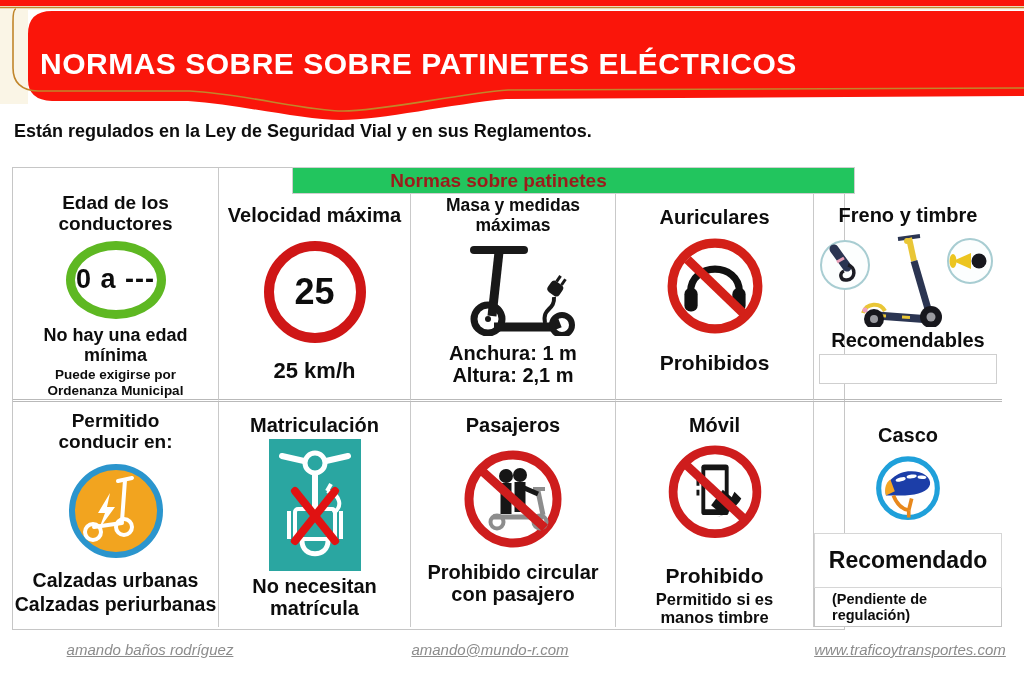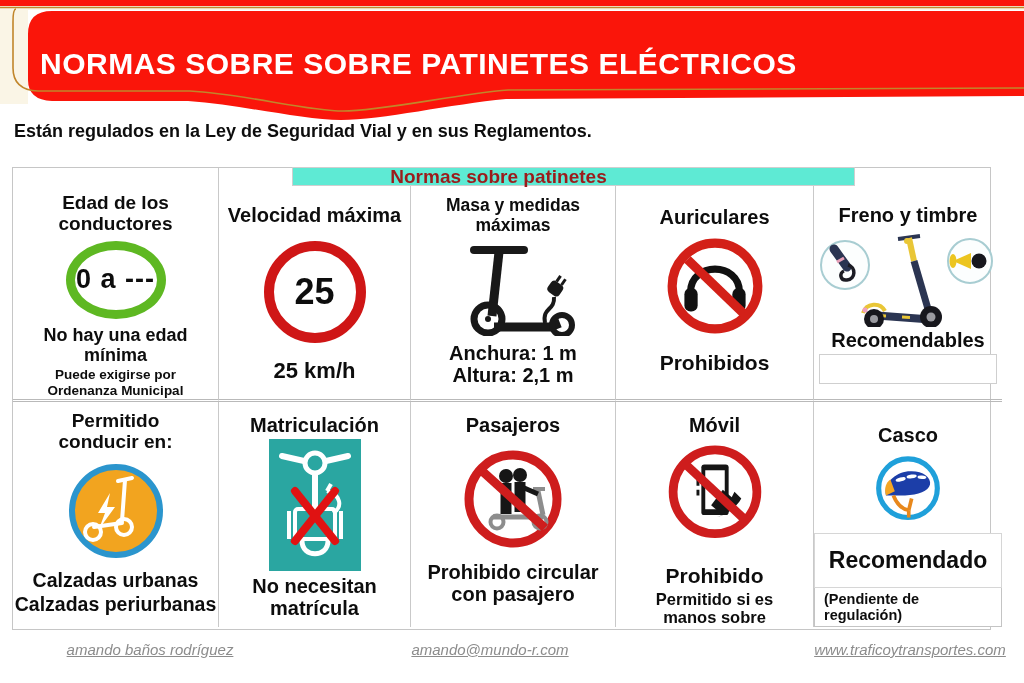--- a/index.html
+++ b/index.html
@@ -4,43 +4,43 @@
 <style>
   html,body{margin:0;padding:0;background:#ffffff;}
   .stage{position:relative;width:1024px;height:683px;background:#ffffff;overflow:hidden;
          font-family:"Liberation Sans",sans-serif;color:#0d0d0d;}
   
   .banner-svg{position:absolute;left:0;top:0;}
   .banner-title{position:absolute;top:47px;left:40px;width:960px;text-align:left;
                 color:#ffffff;font-size:30px;font-weight:bold;letter-spacing:.5px;white-space:nowrap;}
   .subtitle{position:absolute;top:121px;left:14px;font-size:18px;font-weight:bold;}
   
-  .rules-table{position:absolute;left:12px;top:167px;width:979px;height:463px;box-sizing:border-box;
+  .rules-table{position:absolute;left:12px;top:167px;width:833px;height:463px;box-sizing:border-box;
                border:1px solid #c6c6c6;display:grid;background:#fff;
                grid-template-columns:206px 192px 205px 198px 188px;
                grid-template-rows:234px 225px;}
   .cell{box-sizing:border-box;border-right:1px solid #c9c9c9;display:flex;flex-direction:column;
         align-items:center;overflow:hidden;}
   .cell.lastcol{border-right:none;}
   .row1{border-bottom:3px double #b9b9b9;padding-top:24px;}
   .row2{padding-top:8px;}
   .heading,.caption,.note{font-weight:bold;text-align:center;white-space:pre-line;line-height:1.13;}
-  .table-title-bar{position:absolute;left:292px;top:167px;width:563px;height:19px;background:#5eead4;
+  .table-title-bar{position:absolute;left:292px;top:167px;width:563px;height:27px;background:#22c55e;
                    border:1px solid #cfcfcf;box-sizing:border-box;z-index:3;display:flex;align-items:center;}
   .table-title{width:100%;padding-right:150px;text-align:center;font-size:19px;font-weight:bold;color:#9c1b1b;}
   
   .age-circle{margin-top:6px;width:82px;height:82px;border:9px solid #5eb822;border-radius:50%;
               display:flex;align-items:center;justify-content:center;}
   .age-text{font-size:27px;font-weight:bold;letter-spacing:1px;}
   .speed-circle{margin-top:14px;width:82px;height:82px;border:10px solid #cf1616;border-radius:50%;
                 display:flex;align-items:center;justify-content:center;}
   .speed-text{font-size:36px;font-weight:bold;}
   .empty-box{width:176px;height:28px;border:1px solid #cfcfcf;margin-top:3px;background:#fff;}
   .reco-box{border:1px solid #d6d6d6;padding:13px 14px;font-size:23px;font-weight:bold;margin-top:10px;background:#fff;z-index:2;}
-  .pend-box{border:1px solid #c4c4c4;padding:3px 9px;font-size:14.5px;font-weight:bold;margin-top:-1px;background:#fff;}
+  .pend-box{border:1px solid #c4c4c4;padding:3px 17px;font-size:14.5px;font-weight:bold;margin-top:-1px;background:#fff;}
   
   .footer-item{position:absolute;top:641px;font-size:15px;font-style:italic;color:#8c8c8c;text-align:center;}
   .f-author{left:40px;width:220px;text-decoration:underline;}
   .f-email{left:375px;width:230px;text-decoration:underline;}
   .f-web{left:795px;width:230px;text-decoration:underline;}
 </style>
 </head>
 <body>
 
 <div class="stage">
@@ -214,21 +214,21 @@
         <circle cx="50" cy="50" r="43" fill="#fff" stroke="#ce1d1d" stroke-width="9"></circle>
         <rect x="36" y="22" width="28" height="52" rx="3" fill="#151515"></rect>
         <rect x="40" y="28" width="20" height="40" fill="#fff"></rect>
         <path d="M 34,38 h -3 v 6 h 3 z M 34,48 h -3 v 6 h 3 z" fill="#151515"></path>
         <polygon points="46,64 58,48 70,58 58,74" fill="#151515"></polygon>
         <path d="M 52,76 C 62,74 72,66 77,57 L 70,50 L 58,74 Z" fill="#151515"></path>
         <line x1="21" y1="23" x2="80" y2="78" stroke="#ce1d1d" stroke-width="9"></line>
       </svg>
       <div class="caption" style="font-size:21px;margin-top:24px">Prohibido</div>
       <div class="note" style="font-size:16.5px;margin-top:2px">Permitido si es
-manos sobre</div>
+manos timbre</div>
     </div>
 
     <div class="cell row2 lastcol">
       <div class="heading" style="font-size:20px;margin-top:14px">Casco</div>
       <svg width="96" height="96" viewBox="0 0 96 96" style="margin-top:6px">
         <circle cx="48" cy="48" r="40" fill="#fff" stroke="#1fa0da" stroke-width="7"></circle>
         <path d="M 18,58 C 14,42 30,27 48,25 C 66,23 80,32 78,43 C 76,52 62,57 44,58 Z" fill="#1c3ea8"></path>
         <ellipse cx="38" cy="36" rx="7" ry="2.6" fill="#fff" transform="rotate(-14 38 36)"></ellipse>
         <ellipse cx="53" cy="32" rx="7" ry="2.6" fill="#fff" transform="rotate(-8 53 32)"></ellipse>
         <ellipse cx="67" cy="33" rx="6" ry="2.4" fill="#fff" transform="rotate(4 67 33)"></ellipse>

